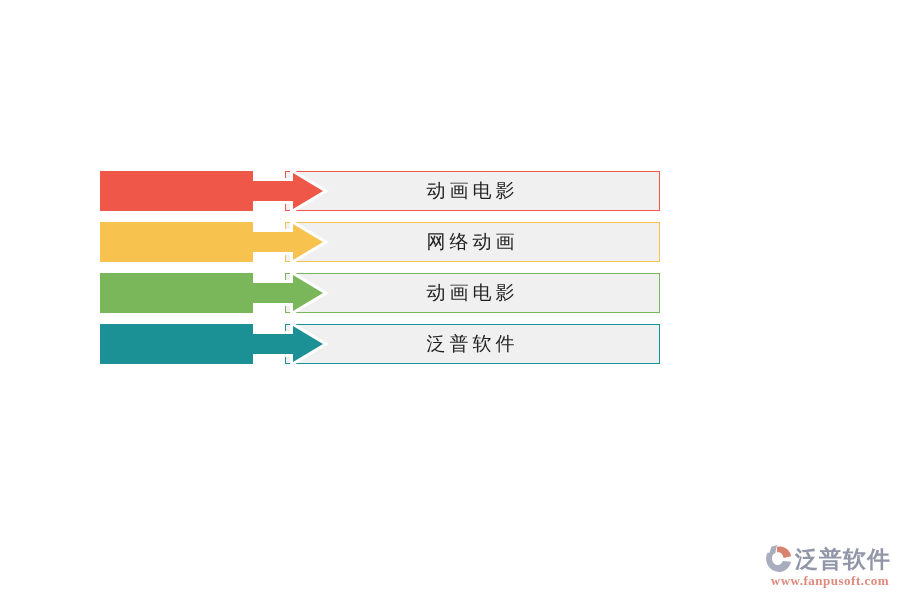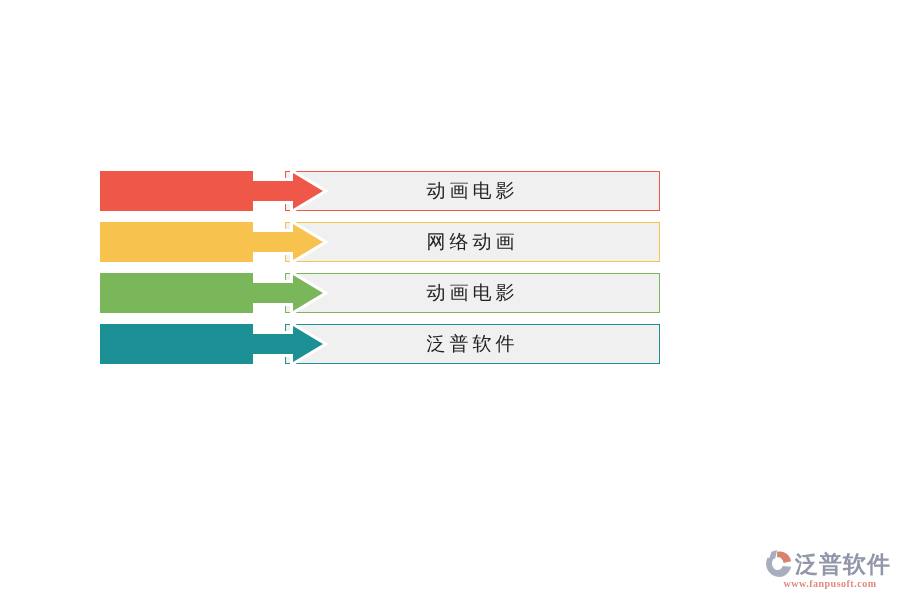--- a/index.html
+++ b/index.html
@@ -90,21 +90,21 @@
   .wm-brand {
     font-size: 23px;
     font-weight: bold;
     color: var(--wm-brand, #9196A8);
     letter-spacing: 1px;
     white-space: nowrap;
     line-height: 30px;
   }
   .wm-url {
     font-family: "Liberation Serif", "DejaVu Serif", serif;
-    font-size: 10px;
+    font-size: 13px;
     font-weight: bold;
     color: var(--wm-url, #E08A7E);
     letter-spacing: 0.5px;
     margin-top: -1px;
     white-space: nowrap;
   }
 </style>
 </head>
 <body>
 

